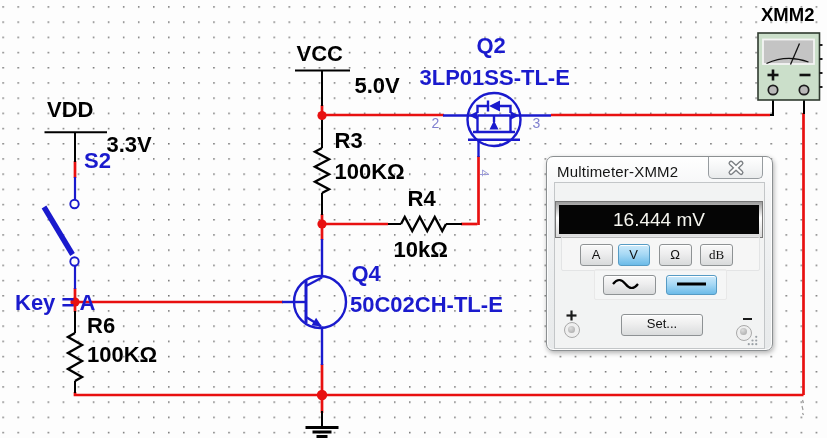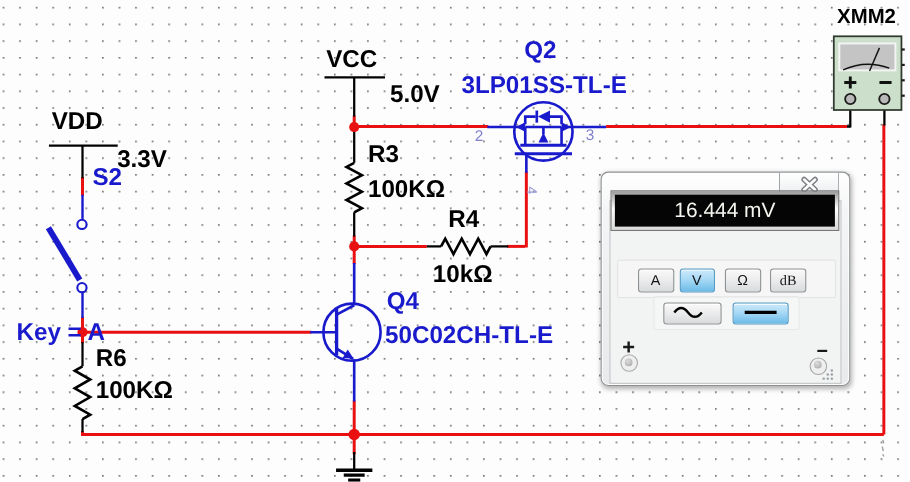--- a/index.html
+++ b/index.html
@@ -8,21 +8,21 @@
   svg text{font-family:"Liberation Sans",sans-serif;}
   .dlg{position:absolute;left:546px;top:156px;width:225px;height:193px;
        border:1px solid #8c9092;border-radius:7px;
        background:linear-gradient(180deg,#ffffff 0%,#f4f5f6 18%,#eceeef 60%,#e8eaeb 100%);
        box-shadow:1px 2px 5px rgba(0,0,0,0.30), inset 0 0 0 1px rgba(255,255,255,0.85);
        font-family:"Liberation Sans",sans-serif;}
   .dlg .title{position:absolute;left:10px;top:6px;font-size:15px;color:#151515;letter-spacing:0.2px;}
   .closeb{position:absolute;left:161px;top:0px;width:53px;height:21px;
        border:1px solid #979ca0;border-top:none;border-radius:0 0 5px 5px;
        background:linear-gradient(180deg,#ffffff,#f4f5f6 55%,#e9ebec);}
-  .disp{position:absolute;left:8px;top:16px;width:208px;height:37px;
+  .disp{position:absolute;left:8px;top:44px;width:208px;height:37px;
        background:linear-gradient(180deg,#9c9c9c,#ffffff 45%,#d9d9d9);
        border:1px solid #777;box-sizing:border-box;}
   .dispin{position:absolute;left:3px;top:3px;right:3px;bottom:3px;background:#050505;
        color:#f5f5ef;font-size:19px;text-align:center;line-height:29px;}
   .grp{position:absolute;left:14px;top:79px;width:197px;height:33px;border:1px solid #e3e4e5;border-radius:2px;background:rgba(250,250,250,0.5);}
   .grp2{position:absolute;left:47px;top:112px;width:131px;height:29px;border:1px solid #e8e8e8;border-radius:2px;background:rgba(250,250,250,0.4);}
   .btn{position:absolute;height:20px;border:1px solid #8e9294;border-radius:3px;
        background:linear-gradient(180deg,#f9f9f9,#ededee 45%,#d8dadb);
        font-size:13px;color:#111;text-align:center;line-height:19px;box-shadow:inset 0 1px 0 #fff;}
   .btnblue{background:linear-gradient(180deg,#cdeafb,#a8d9f5 45%,#6cbbe8);border-color:#569bc4;}
@@ -189,20 +189,21 @@
   </g>
   <g stroke="#9a9a9a" stroke-width="1.2" fill="none">
     <line x1="802.5" y1="400" x2="803.5" y2="403"></line>
     <line x1="802" y1="406" x2="803" y2="410"></line>
     <line x1="802.5" y1="413" x2="803.5" y2="415"></line>
   </g>
 </svg>
 
 
 <div class="dlg">
+  <div class="title">Multimeter-XMM2</div>
   <div class="closeb"><svg width="53" height="21" viewBox="0 0 53 21">
     <g stroke="#7b7f83" stroke-width="5.0" stroke-linecap="round">
             <line x1="22" y1="6.2" x2="32" y2="15.5"></line>
             <line x1="32" y1="6.2" x2="22" y2="15.5"></line>
           </g>
     <g stroke="#fdfdfd" stroke-width="2.3" stroke-linecap="round">
             <line x1="22" y1="6.2" x2="32" y2="15.5"></line>
             <line x1="32" y1="6.2" x2="22" y2="15.5"></line>
           </g>
   </svg></div>
@@ -219,20 +220,21 @@
   <div class="btn" style="left:56px;top:118px;width:51px;height:18px;">
     <svg width="49" height="16" viewBox="0 0 49 16">
           <path d="M8,8 Q14.25,0 20.5,8 T33,8" stroke="#000" stroke-width="2.2" fill="none"></path>
         </svg>
   </div>
   <div class="btn btnblue" style="left:119px;top:118px;width:49px;height:18px;">
     <svg width="47" height="16" viewBox="0 0 47 16">
           <line x1="9" y1="8" x2="38" y2="8" stroke="#000" stroke-width="3"></line>
         </svg>
   </div>
+  <div class="setb">Set...</div>
   <svg style="position:absolute;left:19px;top:152.5px;" width="11" height="11" viewBox="0 0 11 11">
         <line x1="0.5" y1="5.5" x2="10.5" y2="5.5" stroke="#1a1a1a" stroke-width="2.2"></line>
         <line x1="5.5" y1="0.5" x2="5.5" y2="10.5" stroke="#1a1a1a" stroke-width="2.2"></line>
       </svg>
   <div style="position:absolute;left:195.5px;top:160.5px;width:9px;height:2.6px;background:#1a1a1a;"></div>
   <div class="term" style="left:17px;top:165px;"></div>
   <div class="term" style="left:189px;top:167.5px;"></div>
   <svg style="position:absolute;right:13px;bottom:3.5px;" width="13" height="13" viewBox="0 0 14 14">
     <g fill="#9aa0a5">
           <circle cx="11" cy="3" r="1.2"></circle>

